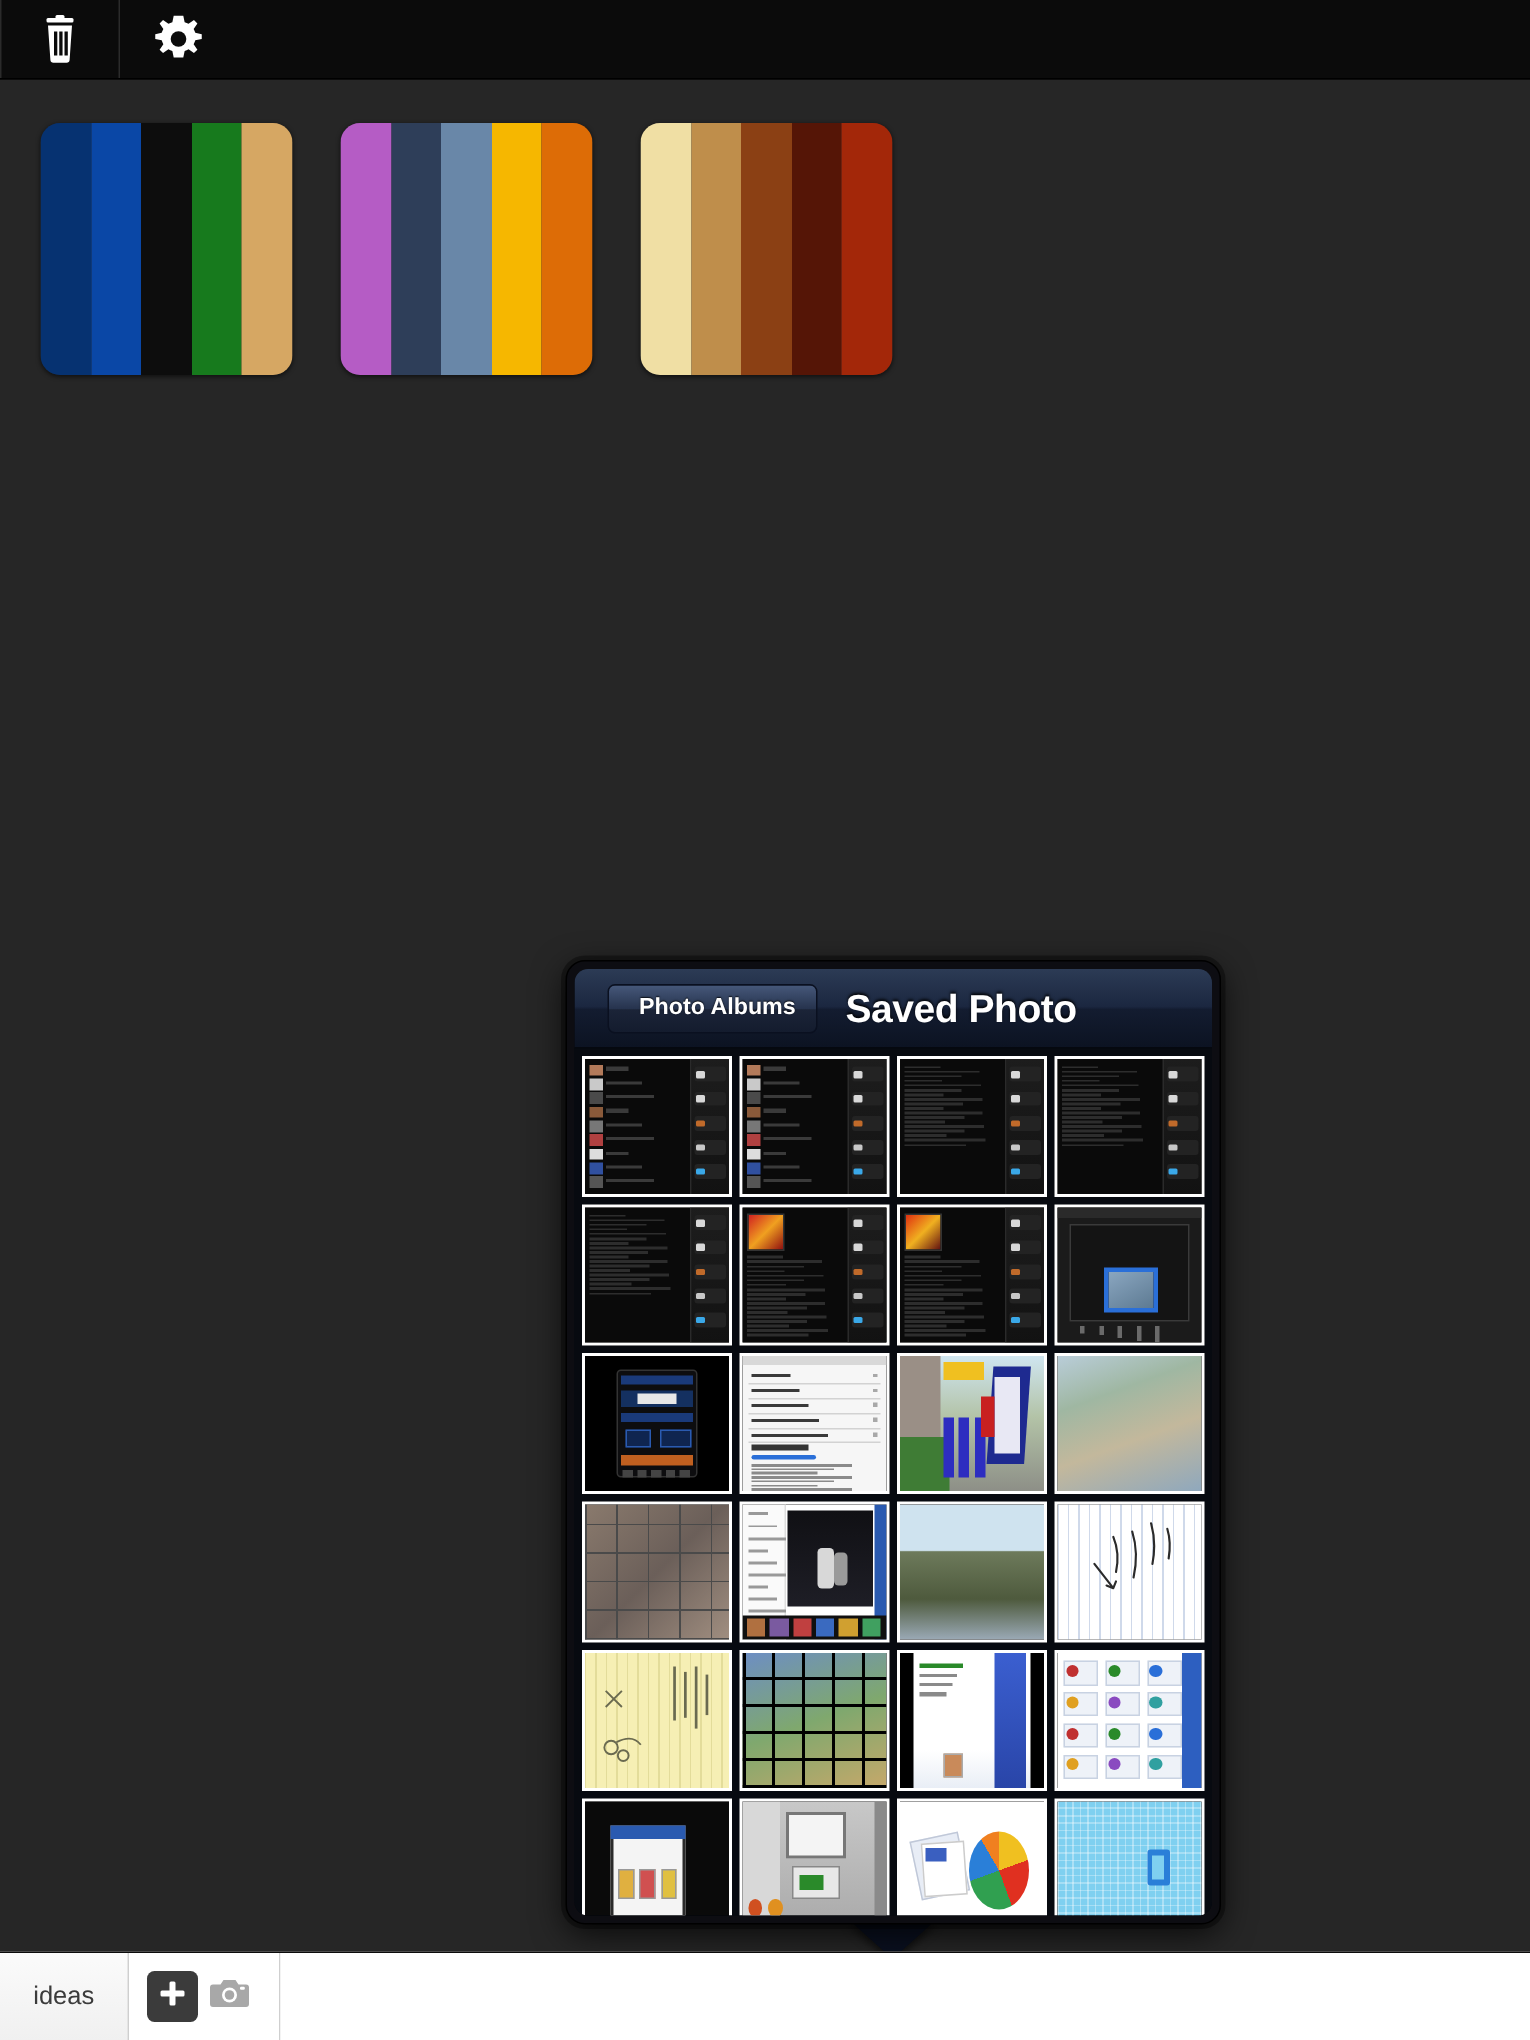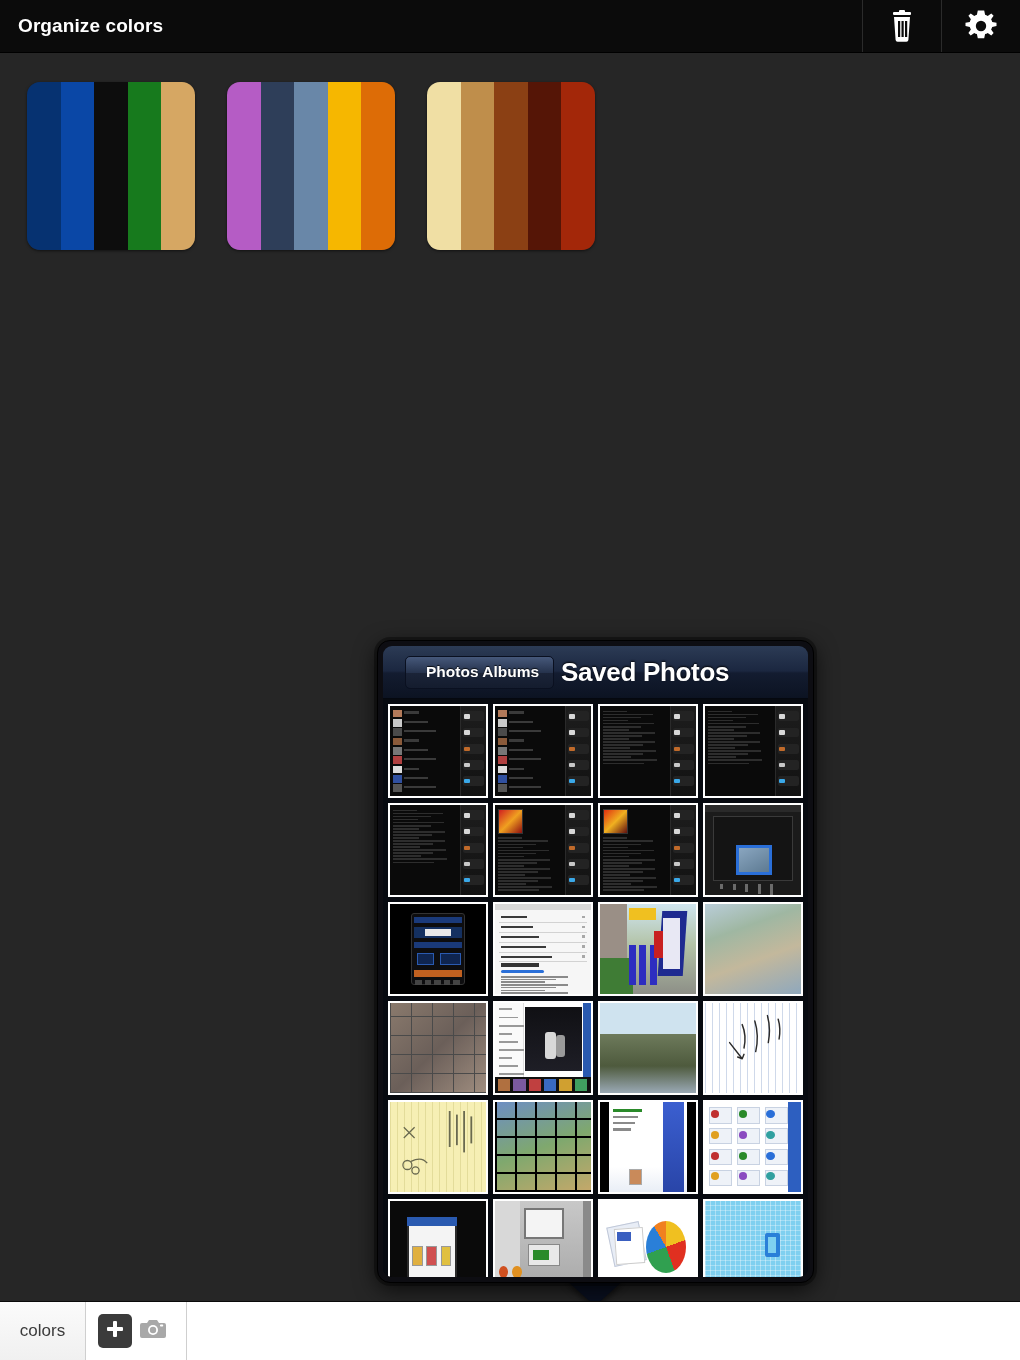--- a/index.html
+++ b/index.html
@@ -227,21 +227,20 @@
   }
   .tb-btn.add { background: #3b3b3b; }
   .tab-filler { flex: 1 1 auto; background: #ffffff; }
 </style>
 </head>
 <body>
 
 <div id="app">
 
   <div class="topbar">
-    <div class="topbar-title">Organize colors</div>
     <div class="topbar-actions">
       <div class="topbar-btn">
         <span>
           <svg width="28" height="32" viewBox="0 0 28 32" fill="#ffffff">
             <rect x="5" y="2" width="18" height="3" rx="1"></rect>
             <rect x="11" y="0" width="6" height="3" rx="1"></rect>
             <path d="M6 7 h16 l-1.6 23 a2 2 0 0 1 -2 1.8 h-8.8 a2 2 0 0 1 -2 -1.8 Z"></path>
             <rect x="10" y="11" width="2.2" height="16" fill="#0b0b0b"></rect>
             <rect x="13.5" y="11" width="2.2" height="16" fill="#0b0b0b"></rect>
             <rect x="17" y="11" width="2.2" height="16" fill="#0b0b0b"></rect>
@@ -283,22 +282,22 @@
           <div class="stripe" style="background: rgb(163, 39, 9);"></div>
         </div>
     </div>
   </div>
 
   <div class="popover-tail"></div>
 
   <div class="popover">
     <div class="popover-inner">
       <div class="nav-bar">
-        <div class="back-btn">Photos Albums</div>
-        <div class="nav-title">Saved Photos</div>
+        <div class="back-btn">Photo Albums</div>
+        <div class="nav-title">Saved Photo</div>
       </div>
       <div class="thumb-grid" id="thumb-grid">
           <div class="thumb" title="social-feed-screenshot">
             <div class="inner art-dark">
               <div class="art-sidebar-right">
                 <div style="position:absolute;left:8%;top:6%;width:84%;height:11%;background:#232323;border-radius:2px;"></div>
                 <div style="position:absolute;left:12%;top:9%;width:22%;height:5%;background:#d8d8d8;border-radius:1px;"></div>
                 <div style="position:absolute;left:8%;top:24%;width:84%;height:11%;background:#232323;border-radius:2px;"></div>
                 <div style="position:absolute;left:12%;top:27%;width:22%;height:5%;background:#d8d8d8;border-radius:1px;"></div>
                 <div style="position:absolute;left:8%;top:42%;width:84%;height:11%;background:#232323;border-radius:2px;"></div>
@@ -767,21 +766,21 @@
               <div style="position:absolute;inset:0;background:repeating-linear-gradient(90deg,rgba(255,255,255,0.35) 0 1px,transparent 1px 5px),repeating-linear-gradient(0deg,rgba(255,255,255,0.3) 0 1px,transparent 1px 5px);"></div>
               <div style="position:absolute;left:62%;top:36%;width:16%;height:26%;background:#2a7fd8;border-radius:2px;"></div>
               <div style="position:absolute;left:66%;top:40%;width:8%;height:18%;background:#7fd0f0;"></div>
             </div>
           </div>
         </div>
     </div>
   </div>
 
   <div class="tabbar">
-    <div class="tab active">colors</div>
+    <div class="tab active">ideas</div>
     <div class="tab-actions">
       <div class="tb-btn add">
         <span>
           <svg width="20" height="20" viewBox="0 0 20 20" fill="#ffffff">
             <rect x="8" y="2" width="4" height="16" rx="1"></rect>
             <rect x="2" y="8" width="16" height="4" rx="1"></rect>
           </svg>
         </span>
       </div>
       <div class="tb-btn camera">

